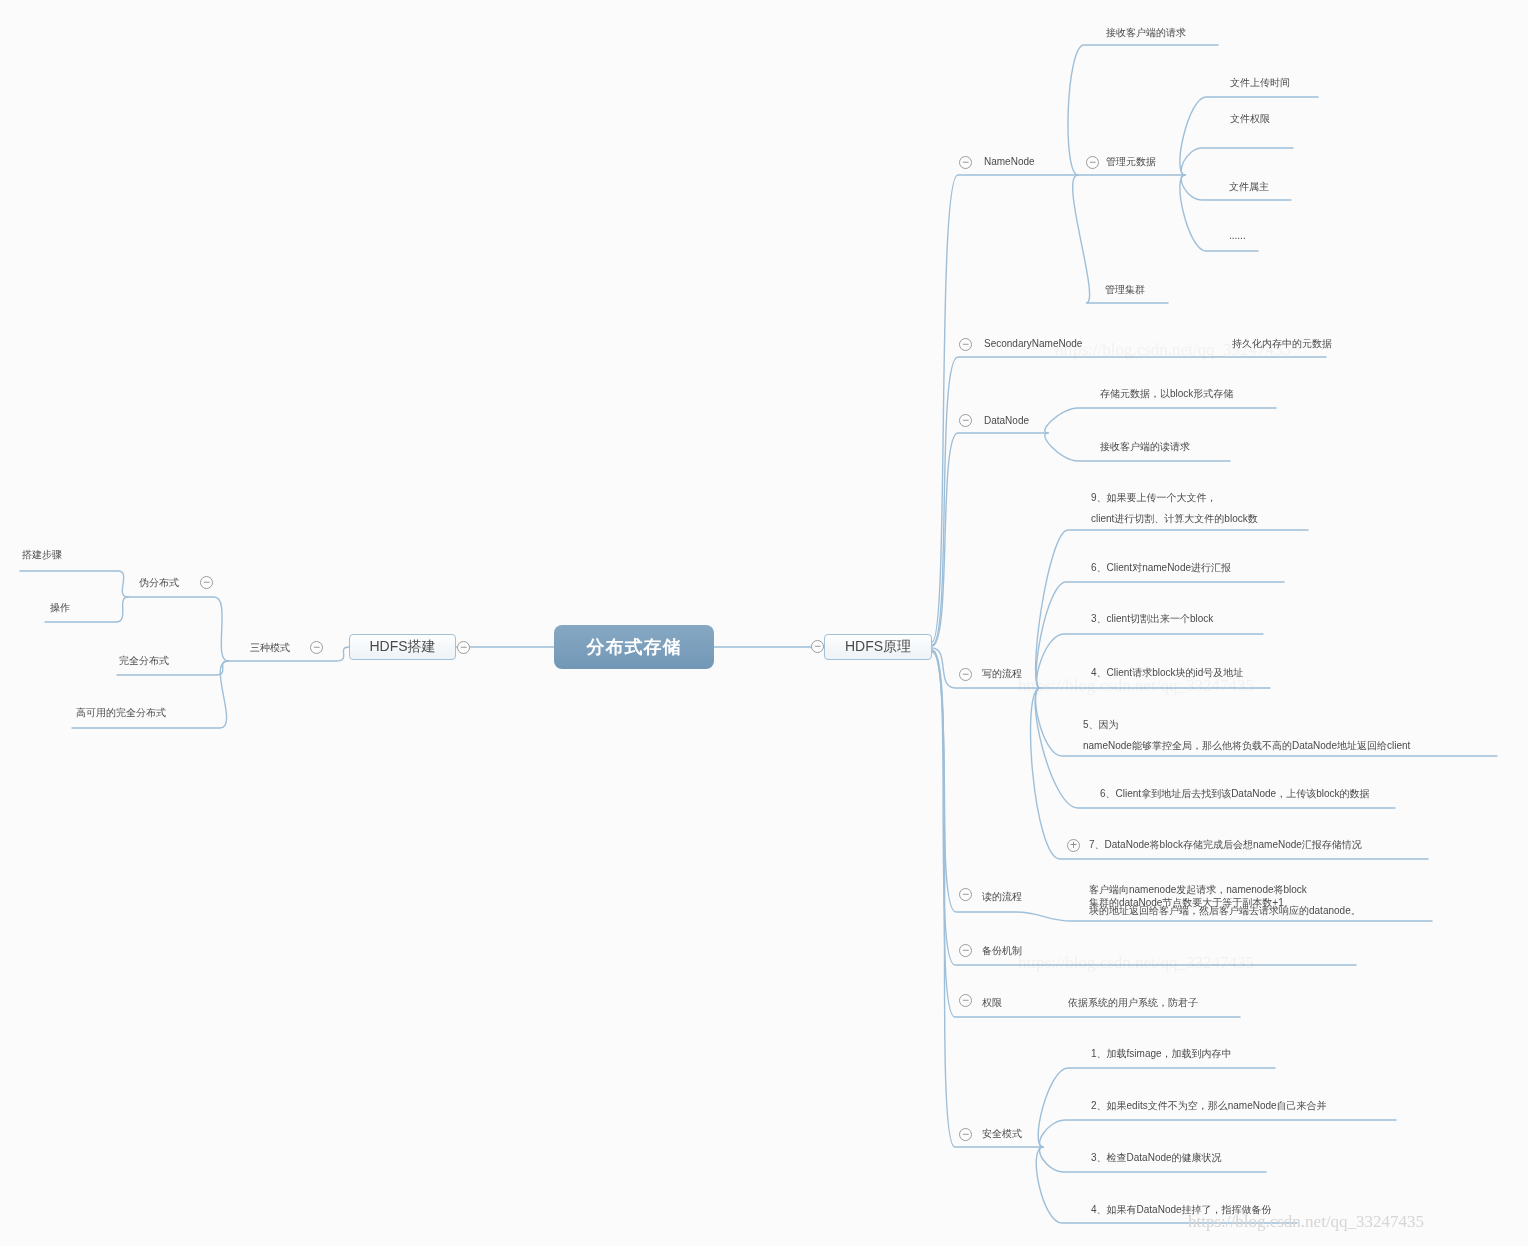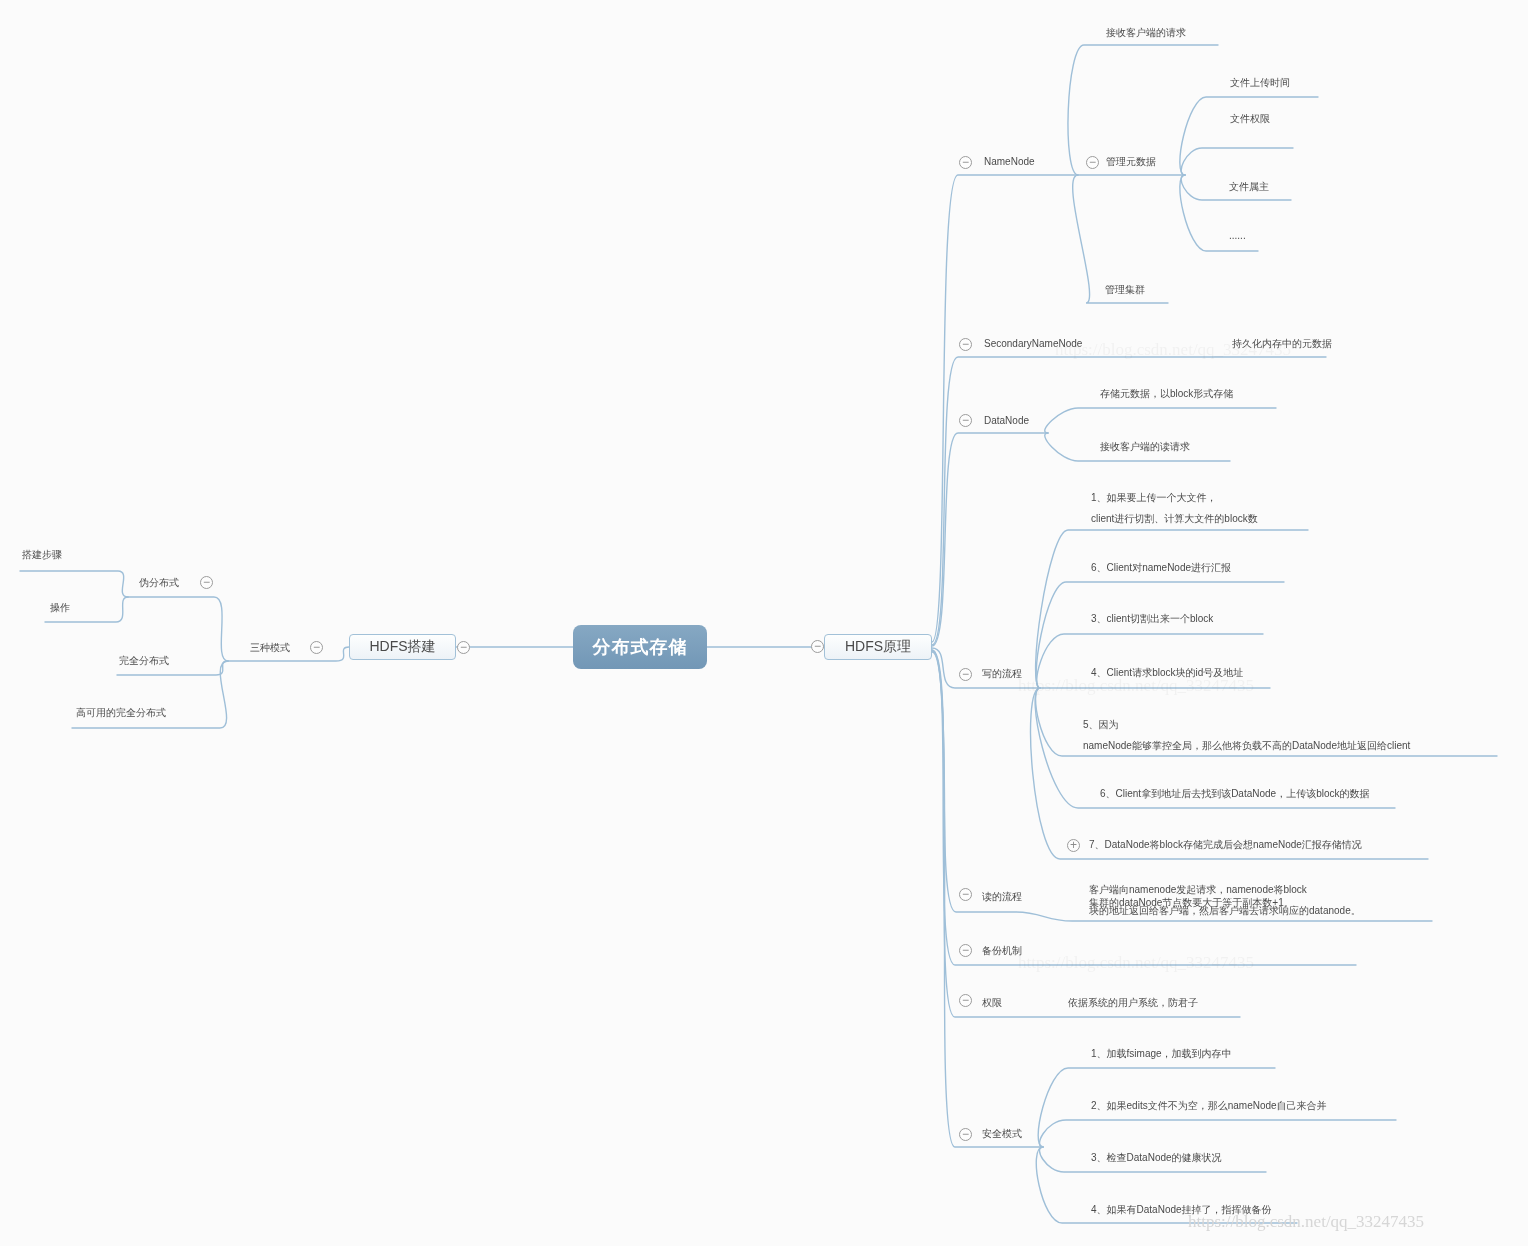--- a/index.html
+++ b/index.html
@@ -79,21 +79,21 @@
       <path d="M 1043 1147 C 1033 1147 1046 1120 1066 1120 H 1396"></path>
       <path d="M 1043 1147 C 1033 1147 1046 1172 1064 1172 H 1266"></path>
       <path d="M 1043 1147 C 1027 1147 1042 1223 1062 1223 H 1297"></path>
     </g>
   </svg>
 
   <div class="watermark ghost" style="left:1055px;top:340px;">https://blog.csdn.net/qq_33247435</div>
   <div class="watermark ghost" style="left:1018px;top:676px;">https://blog.csdn.net/qq_33247435</div>
   <div class="watermark ghost" style="left:1018px;top:953px;">https://blog.csdn.net/qq_33247435</div>
 
-  <div class="root-box" style="left:573px;top:625px;width:134px;height:44px;">分布式存储</div>
+  <div class="root-box" style="left:554px;top:625px;width:160px;height:44px;">分布式存储</div>
   <div class="topic-box" style="left:349px;top:634px;width:107px;height:26px;">HDFS搭建</div>
   <div class="topic-box" style="left:824px;top:634px;width:108px;height:26px;">HDFS原理</div>
 
   <div class="toggle" style="left:457px;top:641px;">−</div>
   <div class="toggle" style="left:811px;top:640px;">−</div>
   <div class="toggle" style="left:310px;top:641px;">−</div>
   <div class="toggle" style="left:200px;top:576px;">−</div>
   <div class="toggle" style="left:959px;top:156px;">−</div>
   <div class="toggle" style="left:1086px;top:156px;">−</div>
   <div class="toggle" style="left:959px;top:338px;">−</div>
@@ -121,21 +121,21 @@
   <div class="node-label" style="left:1229px;top:229px;">......</div>
   <div class="node-label" style="left:1105px;top:283px;">管理集群</div>
 
   <div class="node-label" style="left:984px;top:337px;">SecondaryNameNode</div>
   <div class="node-label" style="left:1232px;top:337px;">持久化内存中的元数据</div>
   <div class="node-label" style="left:984px;top:414px;">DataNode</div>
   <div class="node-label" style="left:1100px;top:387px;">存储元数据，以block形式存储</div>
   <div class="node-label" style="left:1100px;top:440px;">接收客户端的读请求</div>
 
   <div class="node-label" style="left:982px;top:667px;">写的流程</div>
-  <div class="node-label multiline" style="left:1091px;top:487px;">1、如果要上传一个大文件，
+  <div class="node-label multiline" style="left:1091px;top:487px;">9、如果要上传一个大文件，
 client进行切割、计算大文件的block数</div>
   <div class="node-label" style="left:1091px;top:561px;">6、Client对nameNode进行汇报</div>
   <div class="node-label" style="left:1091px;top:612px;">3、client切割出来一个block</div>
   <div class="node-label" style="left:1091px;top:666px;">4、Client请求block块的id号及地址</div>
   <div class="node-label multiline" style="left:1083px;top:714px;">5、因为
 nameNode能够掌控全局，那么他将负载不高的DataNode地址返回给client</div>
   <div class="node-label" style="left:1100px;top:787px;">6、Client拿到地址后去找到该DataNode，上传该block的数据</div>
   <div class="node-label" style="left:1089px;top:838px;">7、DataNode将block存储完成后会想nameNode汇报存储情况</div>
 
   <div class="node-label" style="left:982px;top:890px;">读的流程</div>

